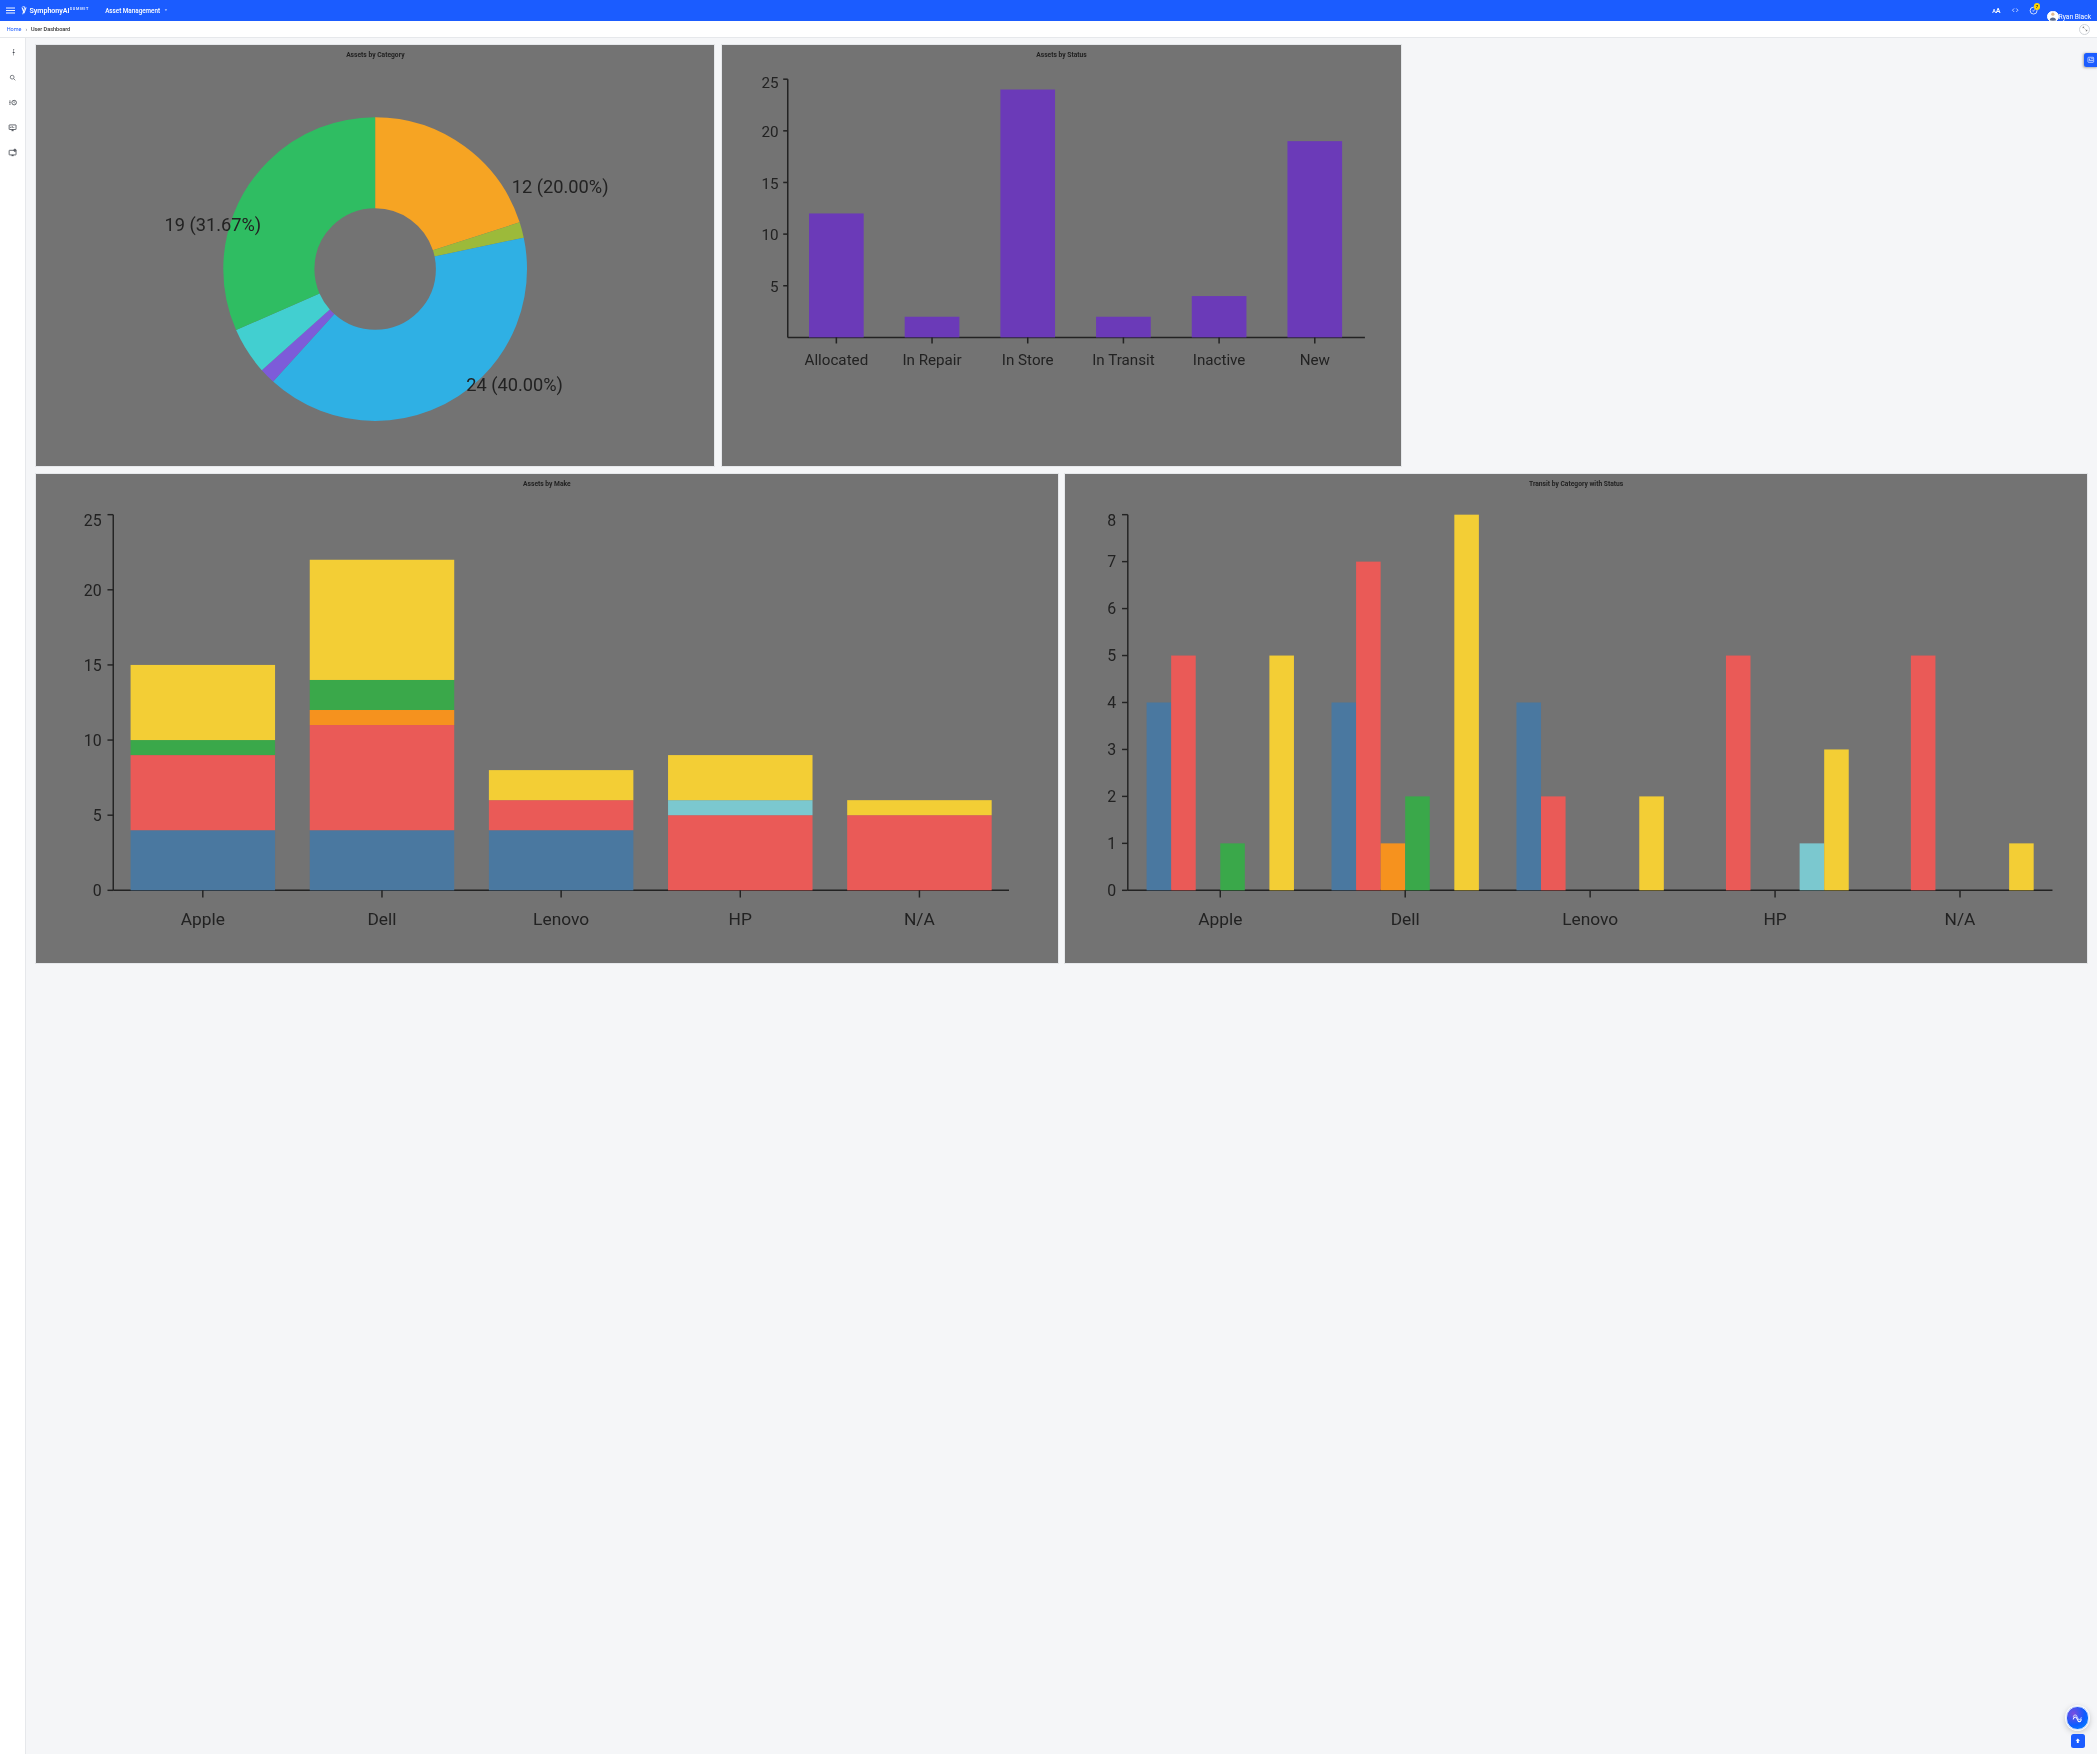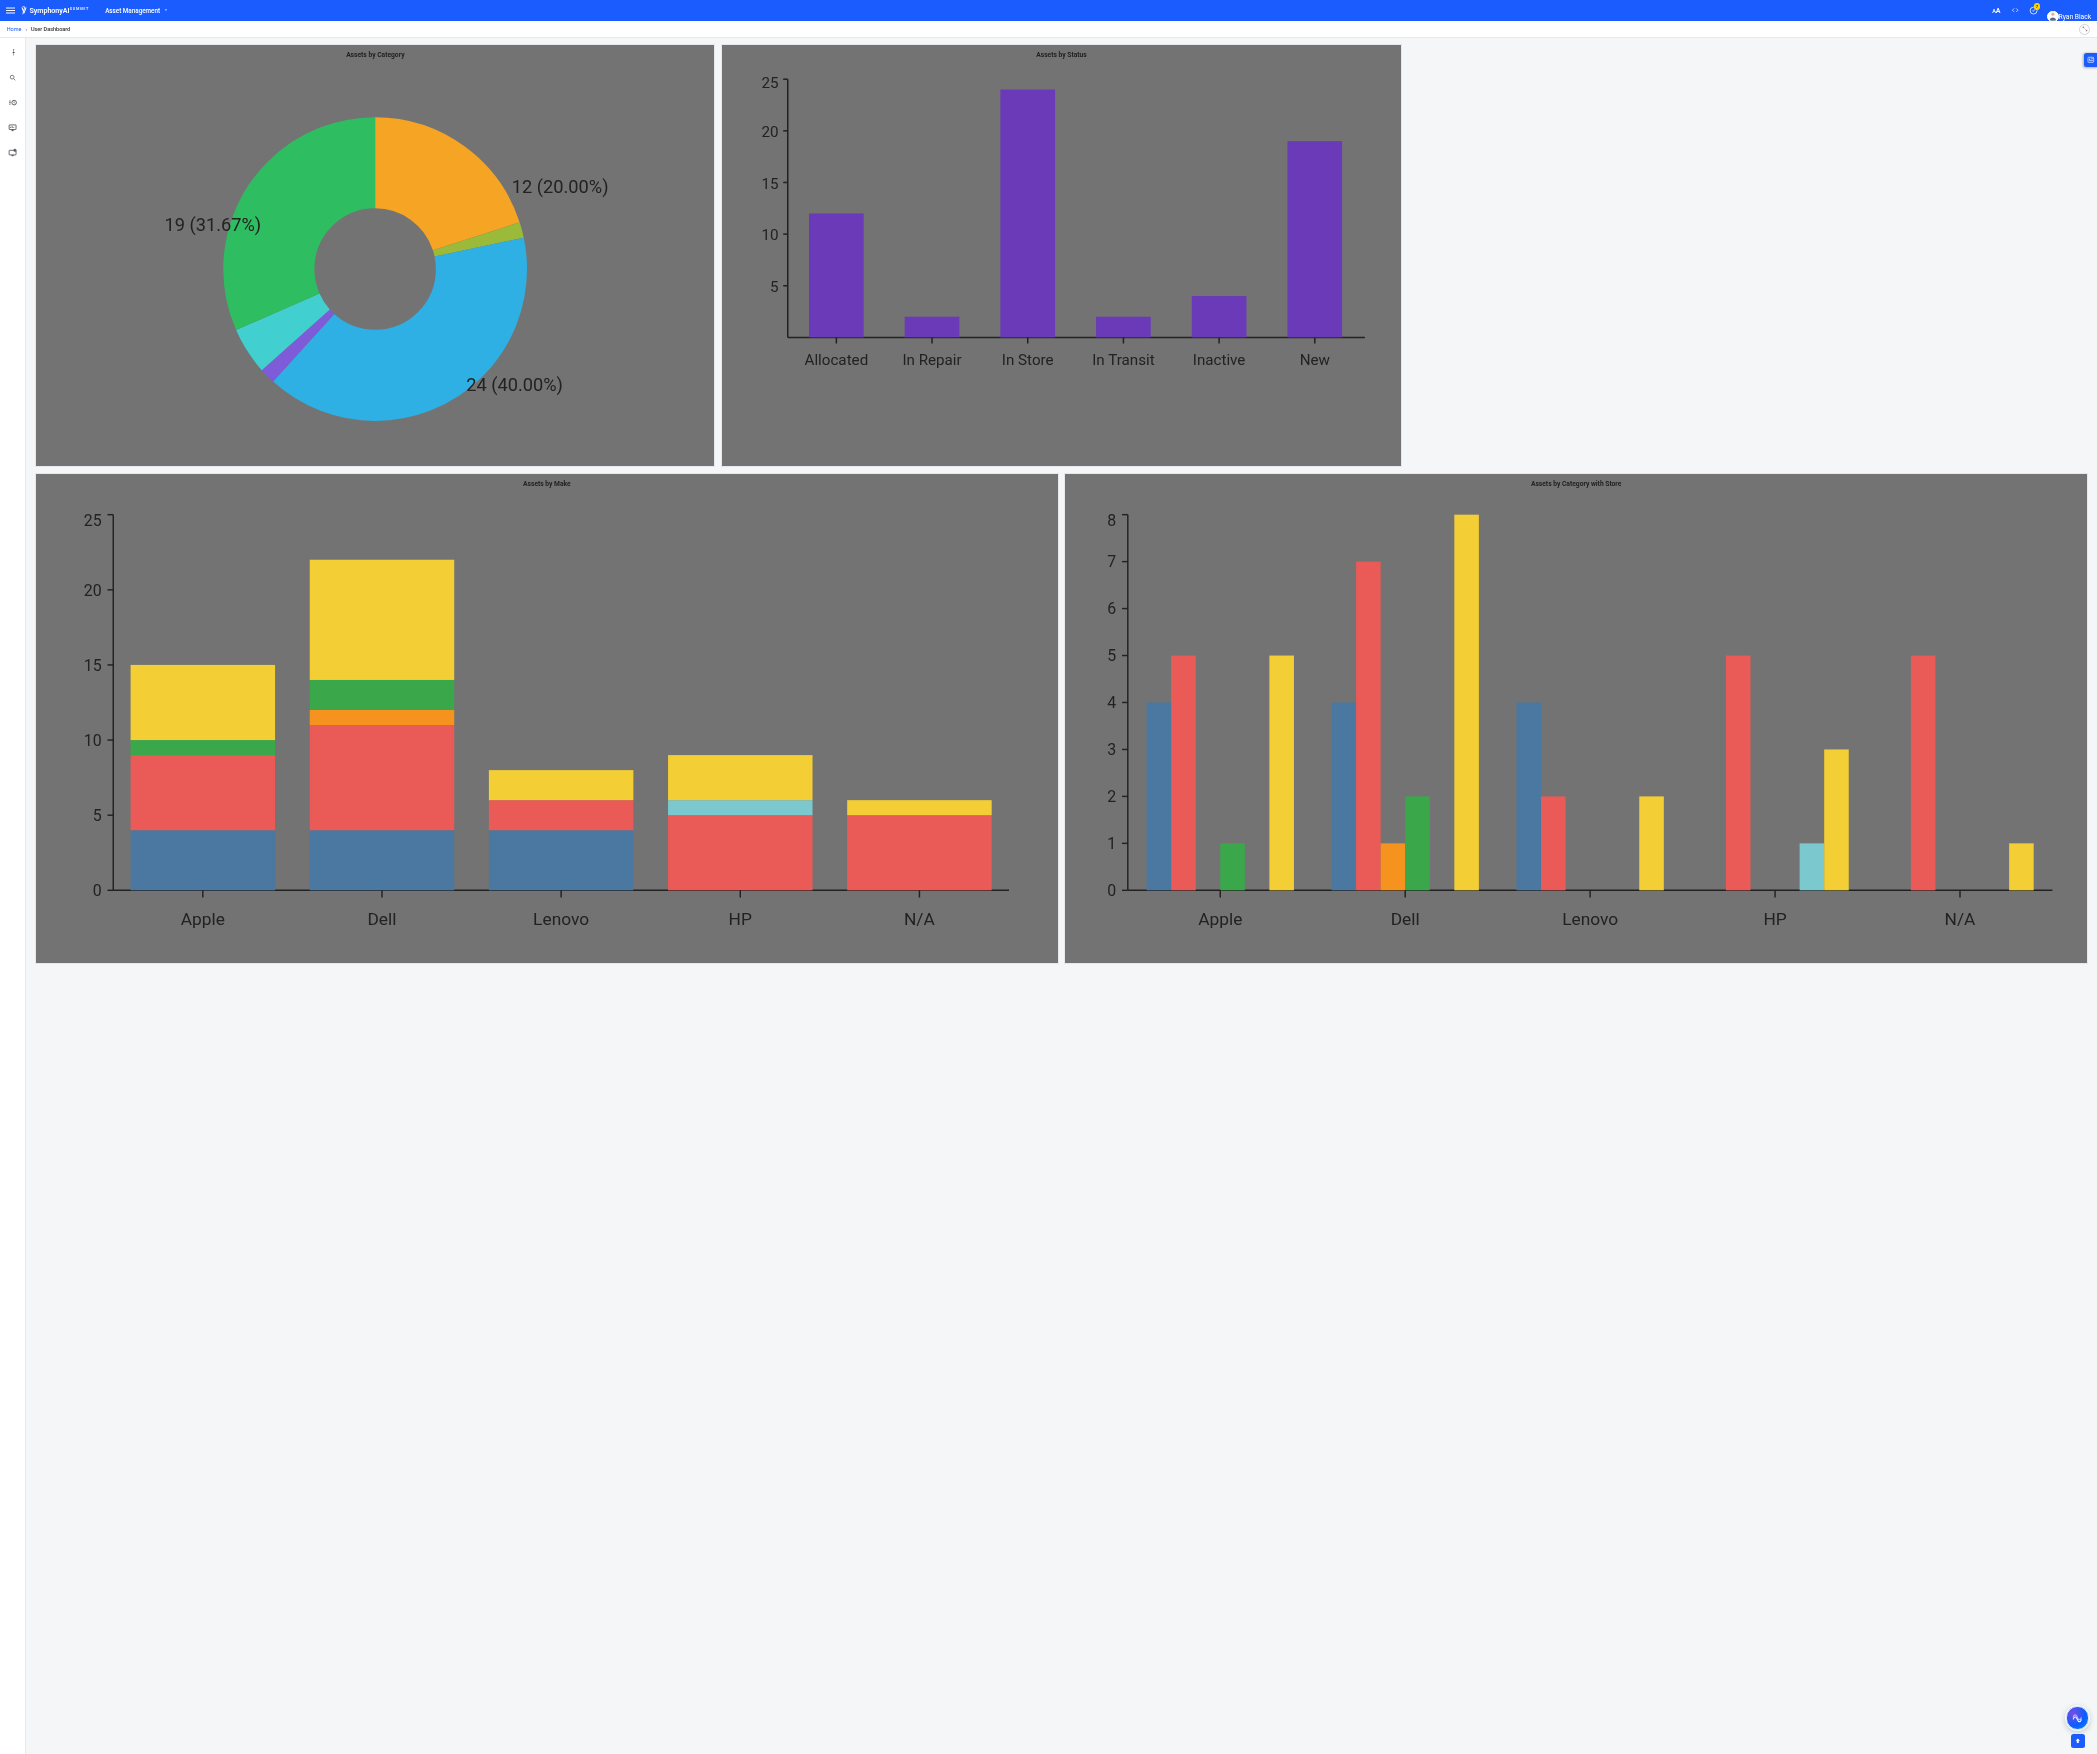--- a/index.html
+++ b/index.html
@@ -340,21 +340,21 @@
                 <text x="310" y="284">Lenovo</text>
                 <text x="434" y="284">HP</text>
                 <text x="558" y="284">N/A</text>
               </g>
             </g>
           </svg>
         </div>
       </div>
 
       <div class="panel">
-        <div class="panel-title">Assets by Category with Store</div>
+        <div class="panel-title">Transit by Category with Status</div>
         <div class="chart-area">
           <svg viewBox="0 0 700 320">
             <g transform="translate(40,15)">
 
               <g font-size="11" fill="#222" text-anchor="end">
                 <text x="-8" y="264">0</text>
                 <text x="-8" y="231.5">1</text>
                 <text x="-8" y="199">2</text>
                 <text x="-8" y="166.5">3</text>
                 <text x="-8" y="134">4</text>

